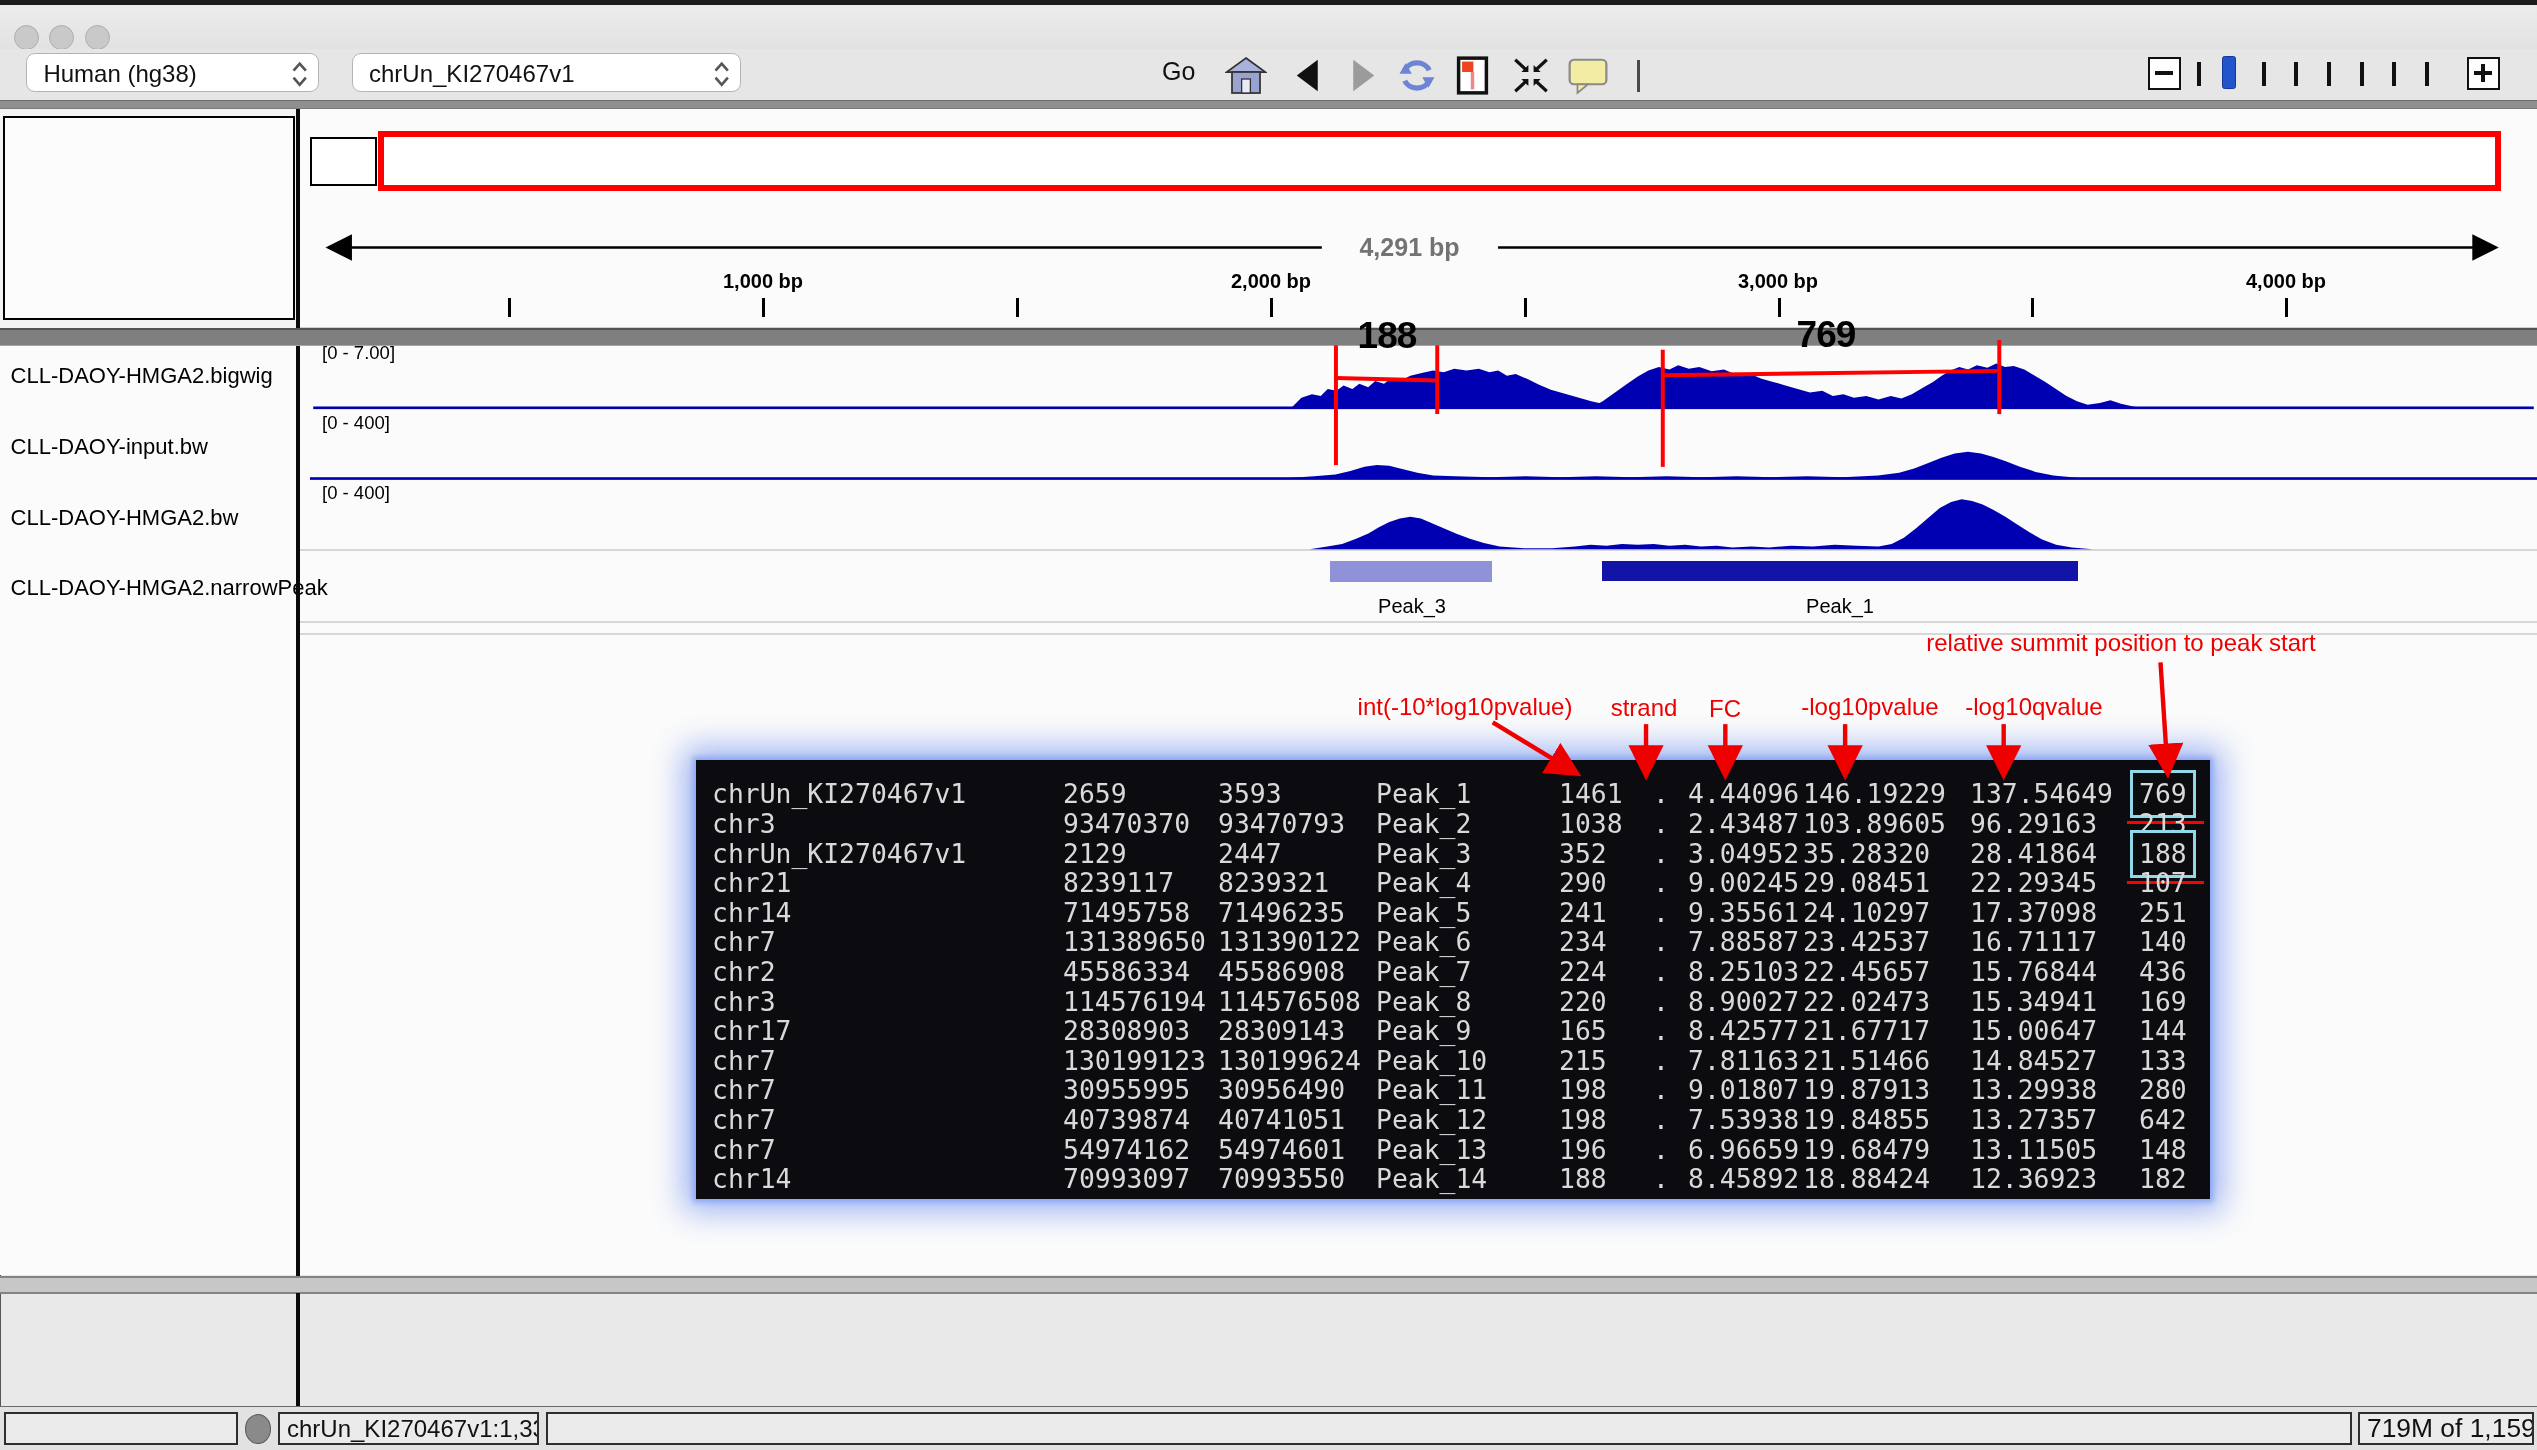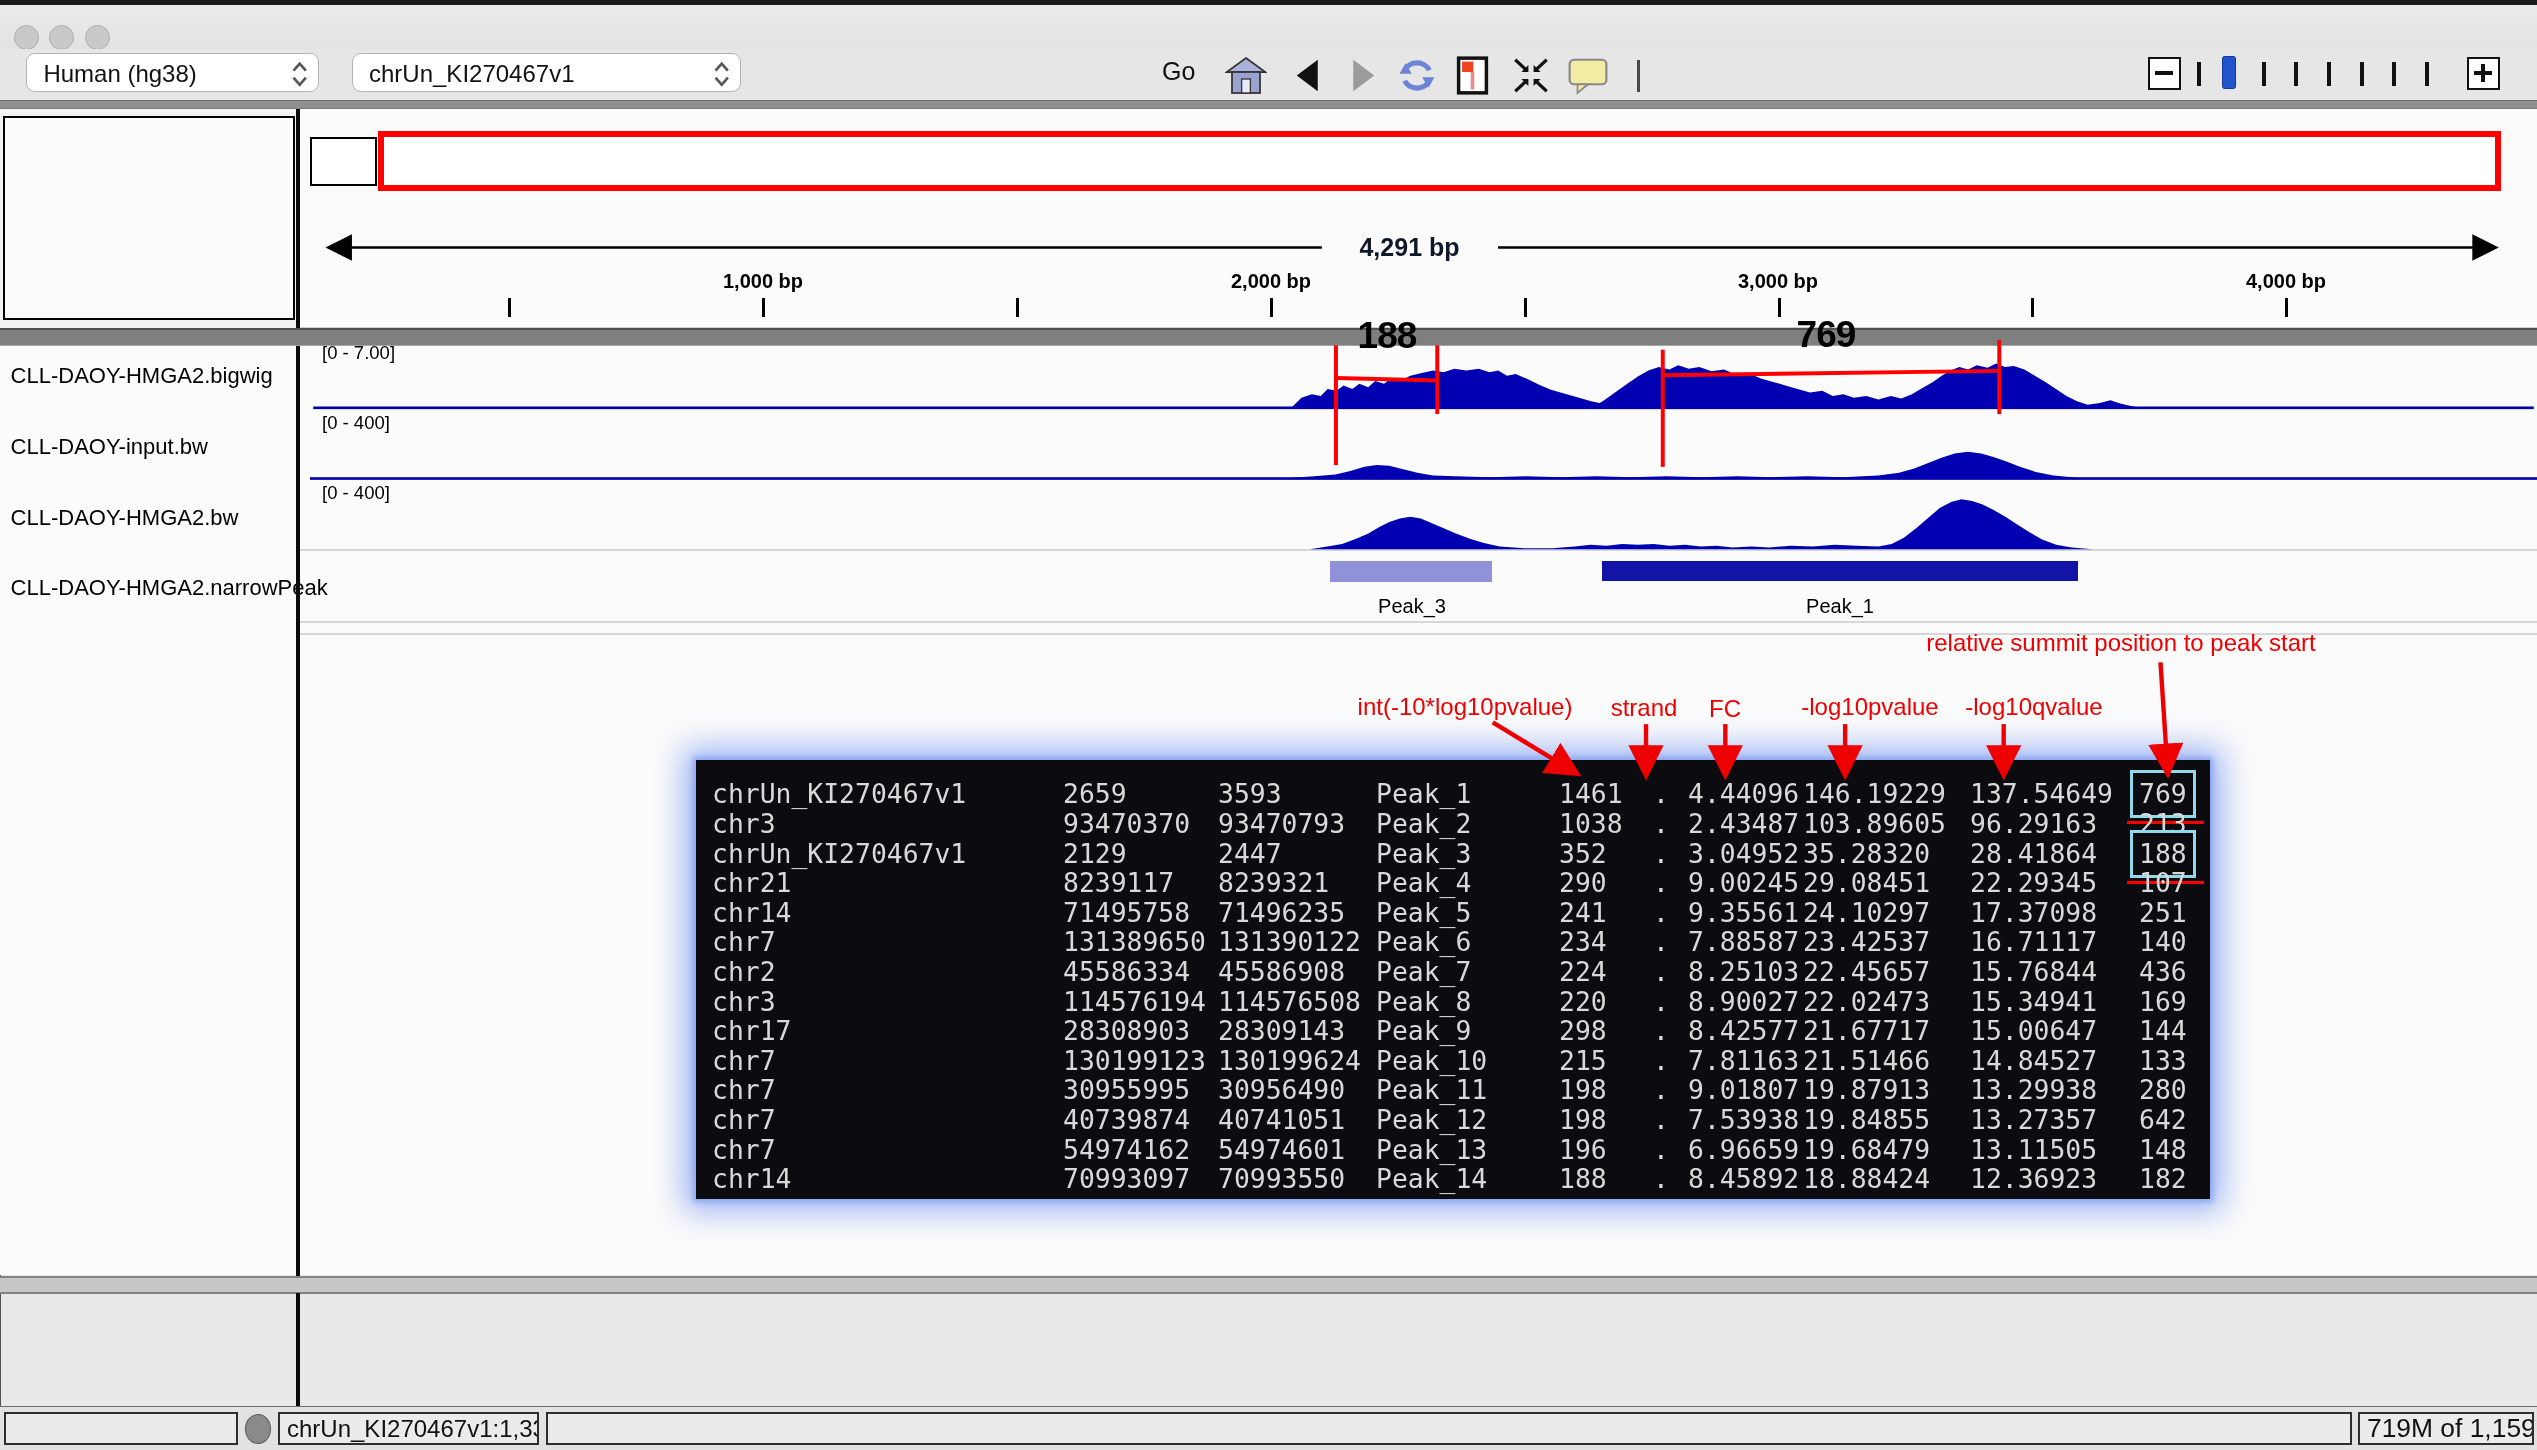--- a/index.html
+++ b/index.html
@@ -31,21 +31,21 @@
   .hsep1{position:absolute;left:0;top:100px;width:2538px;height:8.8px;background:#8f8f8f;border-top:1.8px solid #6d6d6d;border-bottom:0.9px solid #7a7a7a;box-sizing:border-box;}
   .splitter{position:absolute;left:0;top:328px;width:2538px;height:17.6px;background:#7f7f7f;border-top:2.6px solid #525252;border-bottom:1.8px solid #a6a6a6;box-sizing:border-box;z-index:20;}
   .bsplit{position:absolute;left:0;top:1276px;width:2538px;height:17.6px;background:#c7c7c7;border-top:2.6px solid #838383;border-bottom:2.6px solid #838383;box-sizing:border-box;}
   .vline{position:absolute;left:296px;width:4.4px;background:#0a0a0a;}
   
   .ideo-panel{position:absolute;left:0;top:109px;width:2538px;height:219px;background:#f3f3f3;}
   .ideo-side{position:absolute;left:2.6px;top:7px;width:292px;height:204px;background:#fcfcfc;border:2.6px solid #000;box-sizing:border-box;}
   .ideo-main{position:absolute;left:300px;top:0;width:2237px;height:219px;background:#fbfbfb;border-bottom:1.8px solid #cfcfcf;box-sizing:border-box;}
   .chrombox{position:absolute;left:310px;top:137px;width:67px;height:49px;background:#fff;border:2.6px solid #000;box-sizing:border-box;}
   .redregion{position:absolute;left:378px;top:131px;width:2123px;height:60px;background:#fff;border:6.2px solid #f00;box-sizing:border-box;}
-  .spanlabel{position:absolute;top:233px;left:1323px;width:173px;text-align:center;font-size:25px;font-weight:bold;color:#0f172a;background:#fbfbfb;z-index:5;}
+  .spanlabel{position:absolute;top:233px;left:1323px;width:173px;text-align:center;font-size:25px;font-weight:bold;color:#737373;background:#fbfbfb;z-index:5;}
   .rtick{position:absolute;top:298px;width:2.6px;height:18.5px;background:#000;}
   .rticklabel{position:absolute;top:270px;font-size:20px;font-weight:600;color:#000;transform:translateX(-50%);white-space:nowrap;}
   
   .track-panel{position:absolute;left:0;top:345px;width:2538px;height:930px;background:#fbfbfb;}
   .tname{position:absolute;left:10.6px;font-size:22px;color:#000;white-space:nowrap;}
   .trange{position:absolute;left:322px;font-size:18.5px;color:#000;white-space:nowrap;z-index:6;}
   .grayline{position:absolute;left:300px;width:2237px;height:1.8px;background:#d7d7d7;}
   .sigsvg{position:absolute;z-index:4;}
   .peakbar{position:absolute;z-index:5;}
   .peaklabel{position:absolute;top:596px;transform:translateX(-50%);font-size:20px;color:#000;z-index:6;}
@@ -326,21 +326,21 @@
         <span class="tcell" style="left: 992px;">8.90027</span>
         <span class="tcell" style="left: 1107px;">22.02473</span>
         <span class="tcell" style="left: 1274px;">15.34941</span>
         <span class="tcell" style="left: 1443px;">169</span>
       </div>
       <div class="trow" style="top: 256px;">
         <span class="tcell" style="left: 16px;">chr17</span>
         <span class="tcell" style="left: 367px;">28308903</span>
         <span class="tcell" style="left: 522px;">28309143</span>
         <span class="tcell" style="left: 680px;">Peak_9</span>
-        <span class="tcell" style="left: 863px;">298</span>
+        <span class="tcell" style="left: 863px;">165</span>
         <span class="tcell" style="left: 957px;">.</span>
         <span class="tcell" style="left: 992px;">8.42577</span>
         <span class="tcell" style="left: 1107px;">21.67717</span>
         <span class="tcell" style="left: 1274px;">15.00647</span>
         <span class="tcell" style="left: 1443px;">144</span>
       </div>
       <div class="trow" style="top: 286px;">
         <span class="tcell" style="left: 16px;">chr7</span>
         <span class="tcell" style="left: 367px;">130199123</span>
         <span class="tcell" style="left: 522px;">130199624</span>

